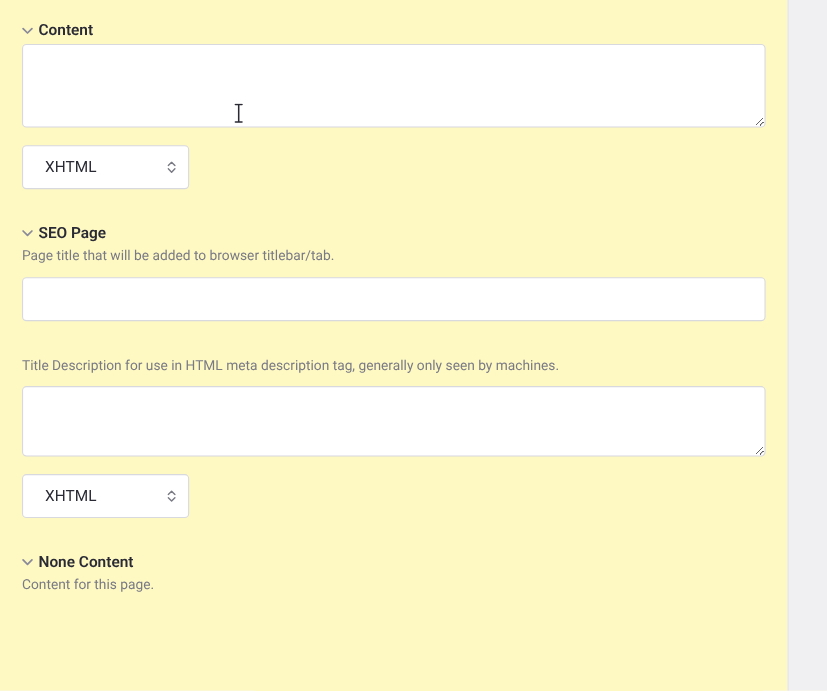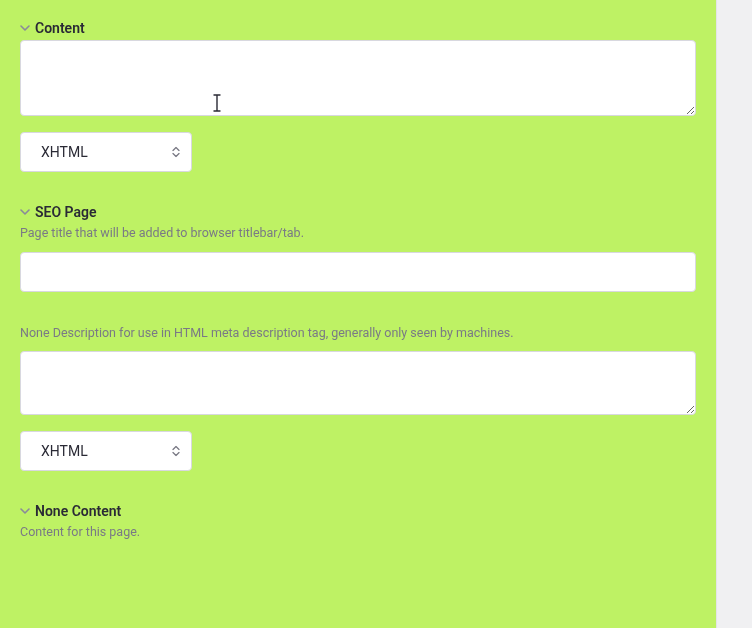--- a/index.html
+++ b/index.html
@@ -9,21 +9,21 @@
     }
     body {
       font-family: -apple-system, BlinkMacSystemFont, "Segoe UI", Roboto, Helvetica, Arial, sans-serif;
       background: #f8f8f8;
       width: 752px;
       height: 628px;
       overflow: hidden;
       position: relative;
     }
     .main-panel {
-      background: #bef264;
+      background: #fef9c3;
       width: 716px;
       height: 628px;
       padding: 0 0 0 0;
     }
     .form-section {
       padding: 18px 20px 14px 20px;
     }
     .section-header {
       display: flex;
       align-items: center;
@@ -81,21 +81,21 @@
       padding: 8px 10px;
       font-family: inherit;
       font-size: 13px;
       color: #2a2a35;
       background: #ffffff;
       outline: none;
     }
     .select-wrap {
       margin-top: 12px;
       position: relative;
-      width: 172px;
+      width: 152px;
     }
     .select-field {
       width: 100%;
       height: 40px;
       border: 1px solid #d8d8df;
       border-radius: 4px;
       padding: 8px 34px 8px 20px;
       font-family: inherit;
       font-size: 14px;
       color: #2a2a35;
@@ -182,21 +182,21 @@
             <path d="M1 3 L5 7 L9 3" stroke="currentColor" stroke-width="1.6" fill="none" stroke-linecap="round" stroke-linejoin="round"></path>
           </svg>
       </span>
       <span class="section-title">SEO Page</span>
     </div>
     <div class="section-description">Page title that will be added to browser titlebar/tab.</div>
     <input type="text" class="text-input" value="" style="">
   </div>
 
   <div class="form-section">
-    <div class="section-description">None Description for use in HTML meta description tag, generally only seen by machines.</div>
+    <div class="section-description">Title Description for use in HTML meta description tag, generally only seen by machines.</div>
     <textarea class="textarea-field textarea-seodesc" style=""></textarea>
     <div class="select-wrap">
       <select class="select-field">
         <option>XHTML</option>
       </select>
       <span class="select-arrows">
         <svg viewBox="0 0 8 5">
             <path d="M1 4 L4 1 L7 4" stroke="currentColor" stroke-width="1.3" fill="none" stroke-linecap="round" stroke-linejoin="round"></path>
           </svg>
         <svg viewBox="0 0 8 5">

